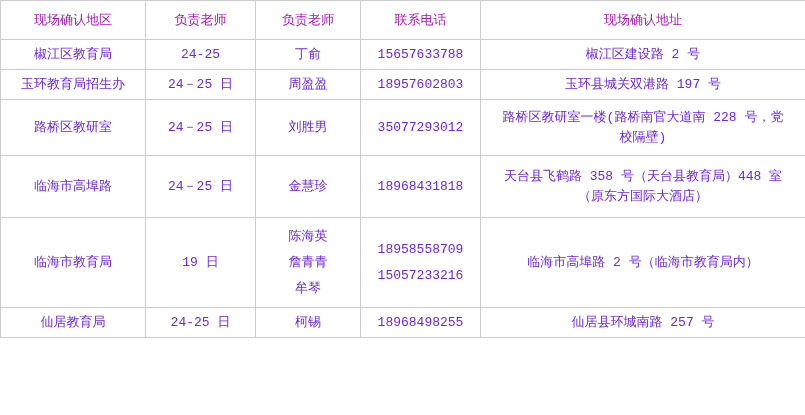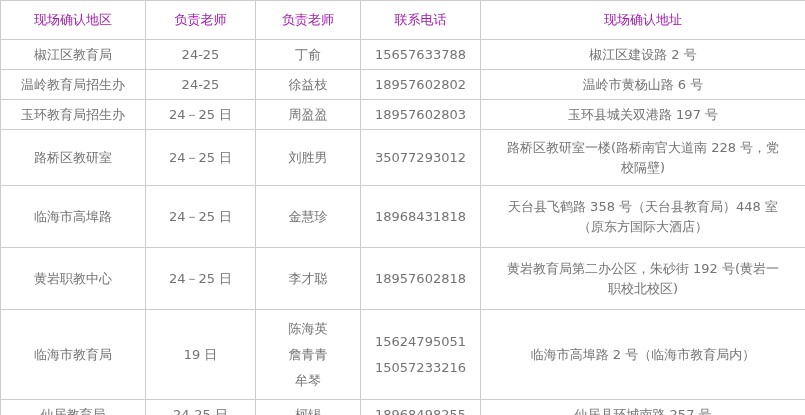--- a/index.html
+++ b/index.html
@@ -25,21 +25,22 @@
     font-size: 13px;
     padding: 4px 6px;
     line-height: 20px;
   }
   thead td {
     color: #a21caf;
     height: 30px;
     font-size: 13px;
   }
   tbody td {
-    color: #737373;
+    color: #6d28d9;
+    font-family: Liberation Mono, monospace;
   }
   tbody td.addr {
     margin-top: 8px;
   }
   .col1 { width: 145px; }
   .col2 { width: 110px; }
   .col3 { width: 105px; }
   .col4 { width: 120px; }
   .col5 { width: 325px; }
   .stacked-line { display: block; }
@@ -73,33 +74,20 @@
           <span class="stacked-line">丁俞</span>
         </td>
         <td>
           <span class="stacked-line">15657633788</span>
         </td>
         <td class="addr">
           <span class="stacked-line">椒江区建设路 2 号</span>
         </td>
       </tr>
       <tr style="height: 30px;">
-        <td>温岭教育局招生办</td>
-        <td>24-25</td>
-        <td>
-          <span class="stacked-line">徐益枝</span>
-        </td>
-        <td>
-          <span class="stacked-line">18957602802</span>
-        </td>
-        <td class="addr">
-          <span class="stacked-line">温岭市黄杨山路 6 号</span>
-        </td>
-      </tr>
-      <tr style="height: 30px;">
         <td>玉环教育局招生办</td>
         <td>24－25 日</td>
         <td>
           <span class="stacked-line">周盈盈</span>
         </td>
         <td>
           <span class="stacked-line">18957602803</span>
         </td>
         <td class="addr">
           <span class="stacked-line">玉环县城关双港路 197 号</span>
@@ -126,46 +114,32 @@
           <span class="stacked-line">金慧珍</span>
         </td>
         <td>
           <span class="stacked-line">18968431818</span>
         </td>
         <td class="addr">
           <span class="stacked-line">天台县飞鹤路 358 号（天台县教育局）448 室</span>
           <span class="stacked-line">（原东方国际大酒店）</span>
         </td>
       </tr>
-      <tr style="height: 62px;">
-        <td>黄岩职教中心</td>
-        <td>24－25 日</td>
-        <td>
-          <span class="stacked-line">李才聪</span>
-        </td>
-        <td>
-          <span class="stacked-line">18957602818</span>
-        </td>
-        <td class="addr">
-          <span class="stacked-line">黄岩教育局第二办公区，朱砂街 192 号(黄岩一</span>
-          <span class="stacked-line">职校北校区)</span>
-        </td>
-      </tr>
       <tr style="height: 90px;">
         <td>临海市教育局</td>
         <td>19 日</td>
         <td>
           <span class="stacked-line">陈海英</span>
           <span class="gap-line"></span>
           <span class="stacked-line">詹青青</span>
           <span class="gap-line"></span>
           <span class="stacked-line">牟琴</span>
         </td>
         <td>
-          <span class="stacked-line">15624795051</span>
+          <span class="stacked-line">18958558709</span>
           <span class="gap-line"></span>
           <span class="stacked-line">15057233216</span>
         </td>
         <td class="addr">
           <span class="stacked-line">临海市高埠路 2 号（临海市教育局内）</span>
         </td>
       </tr>
       <tr style="height: 30px;">
         <td>仙居教育局</td>
         <td>24-25 日</td>

